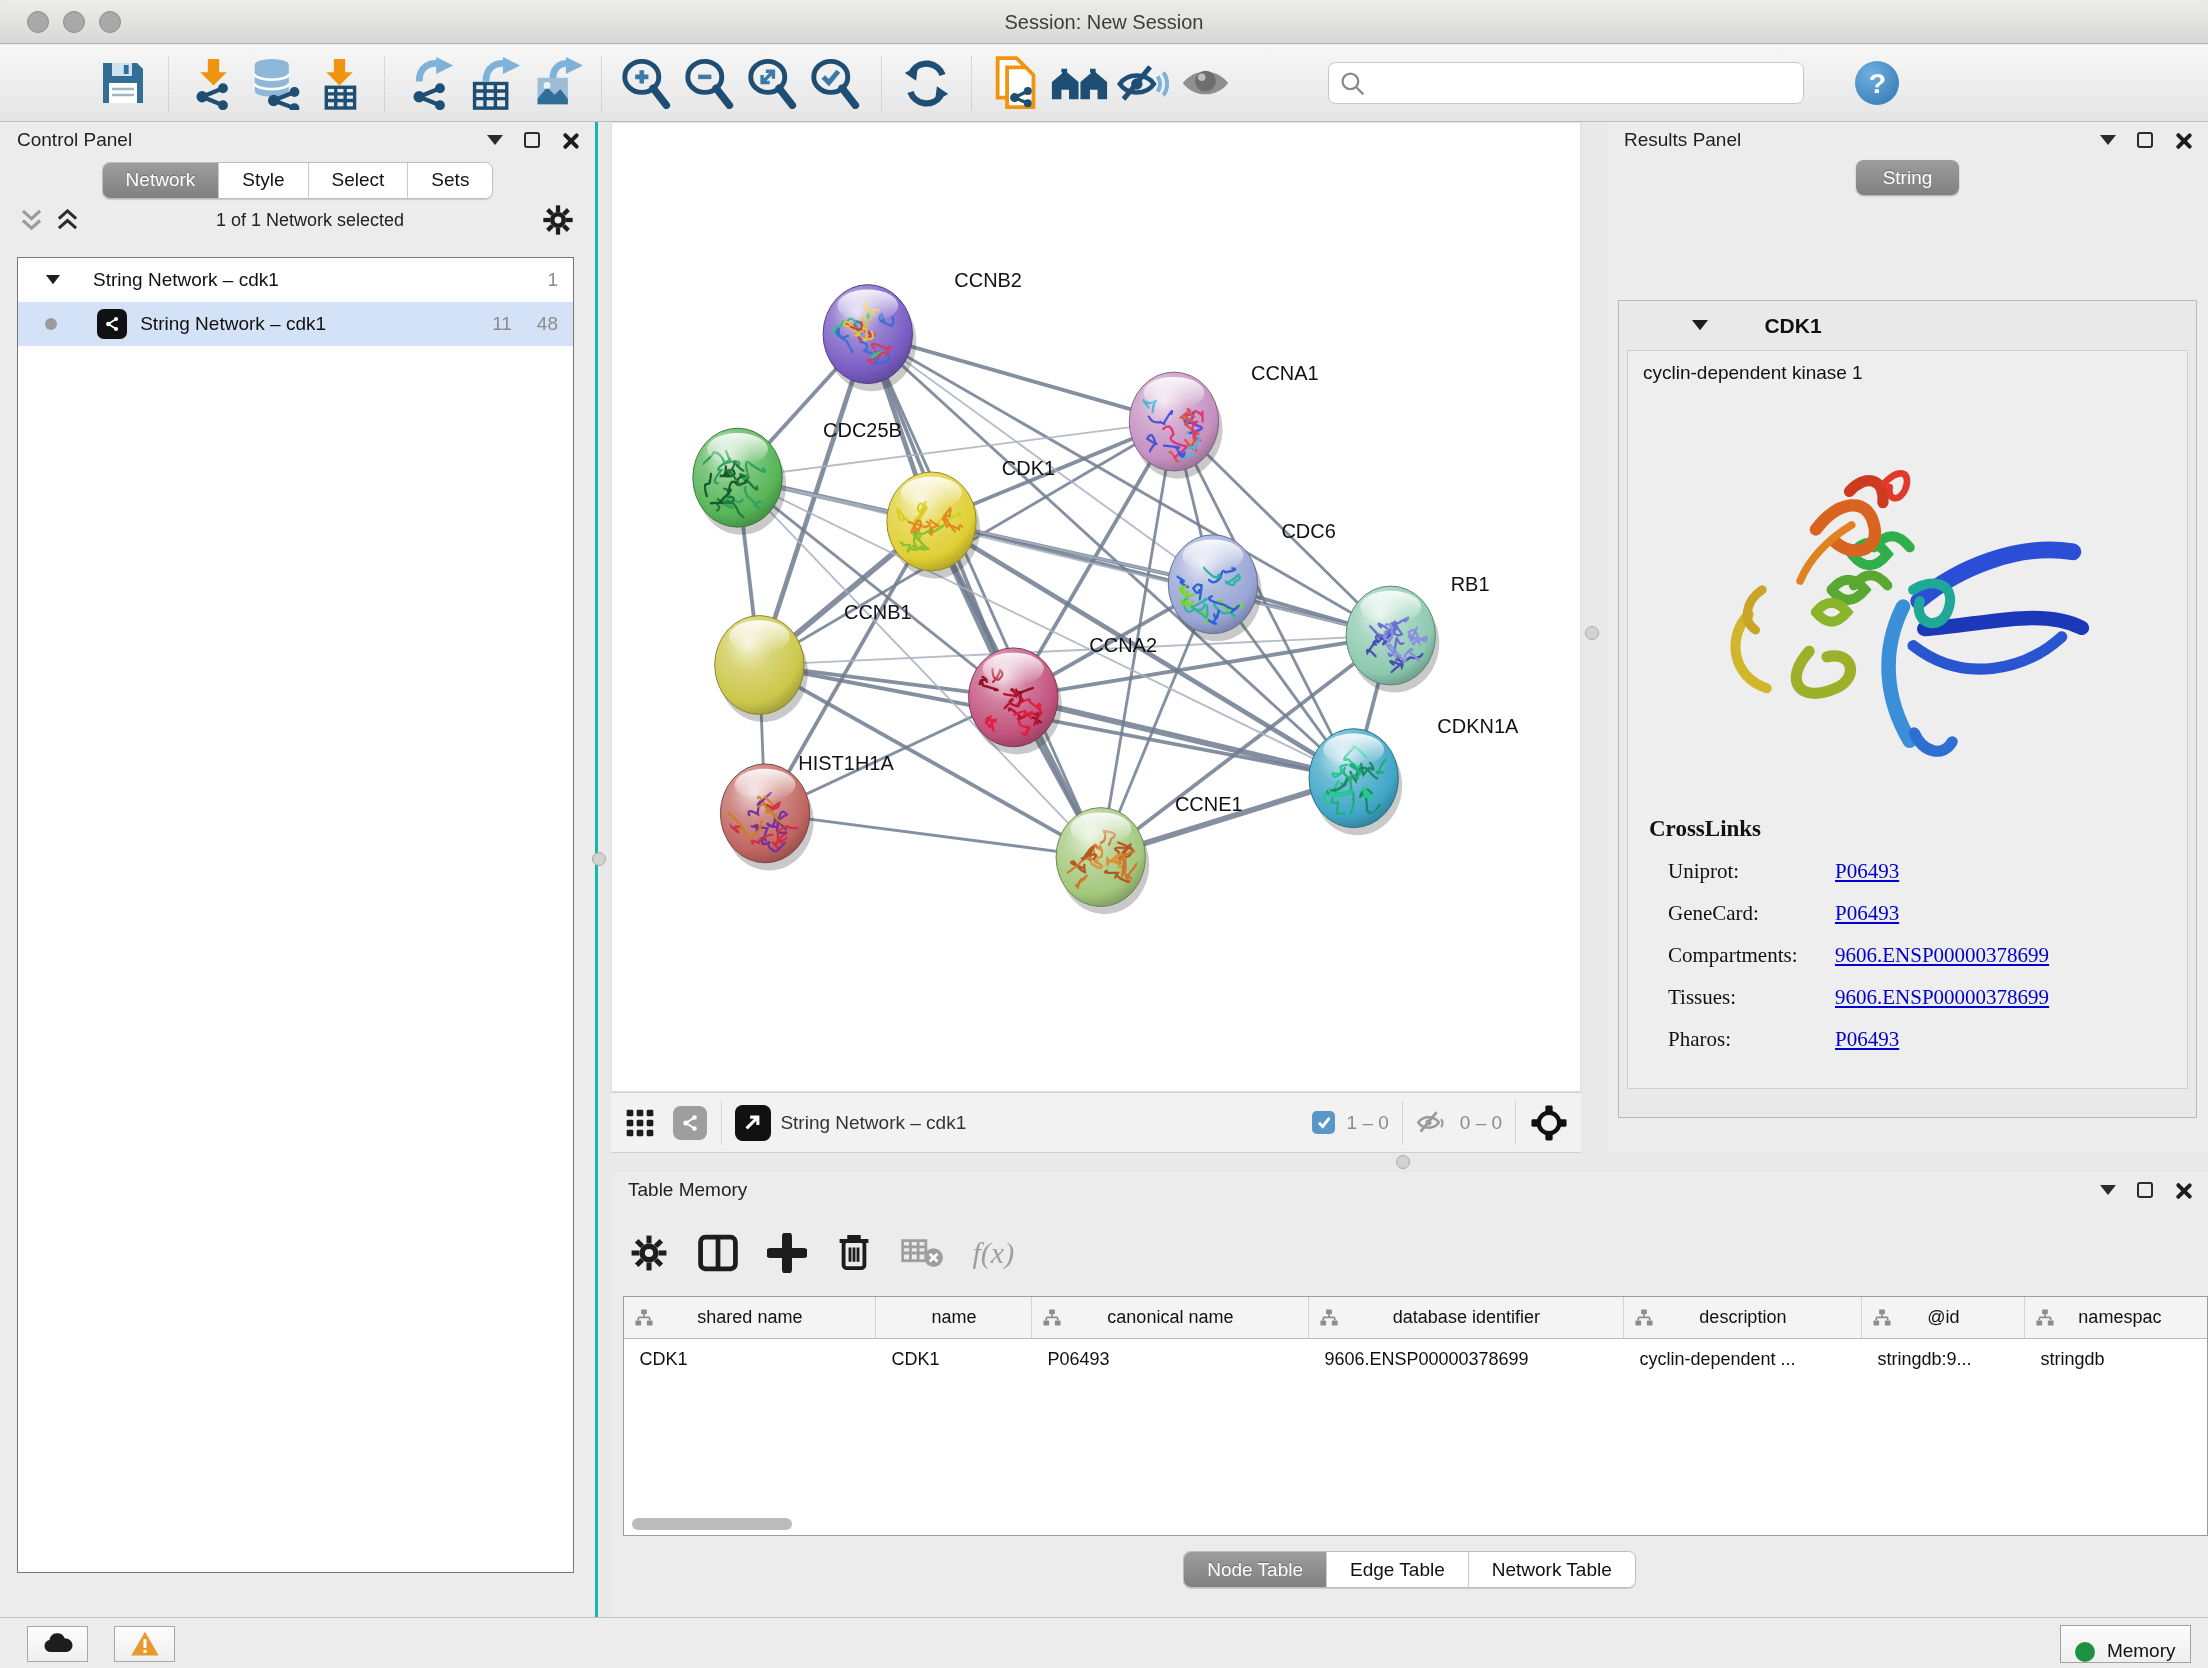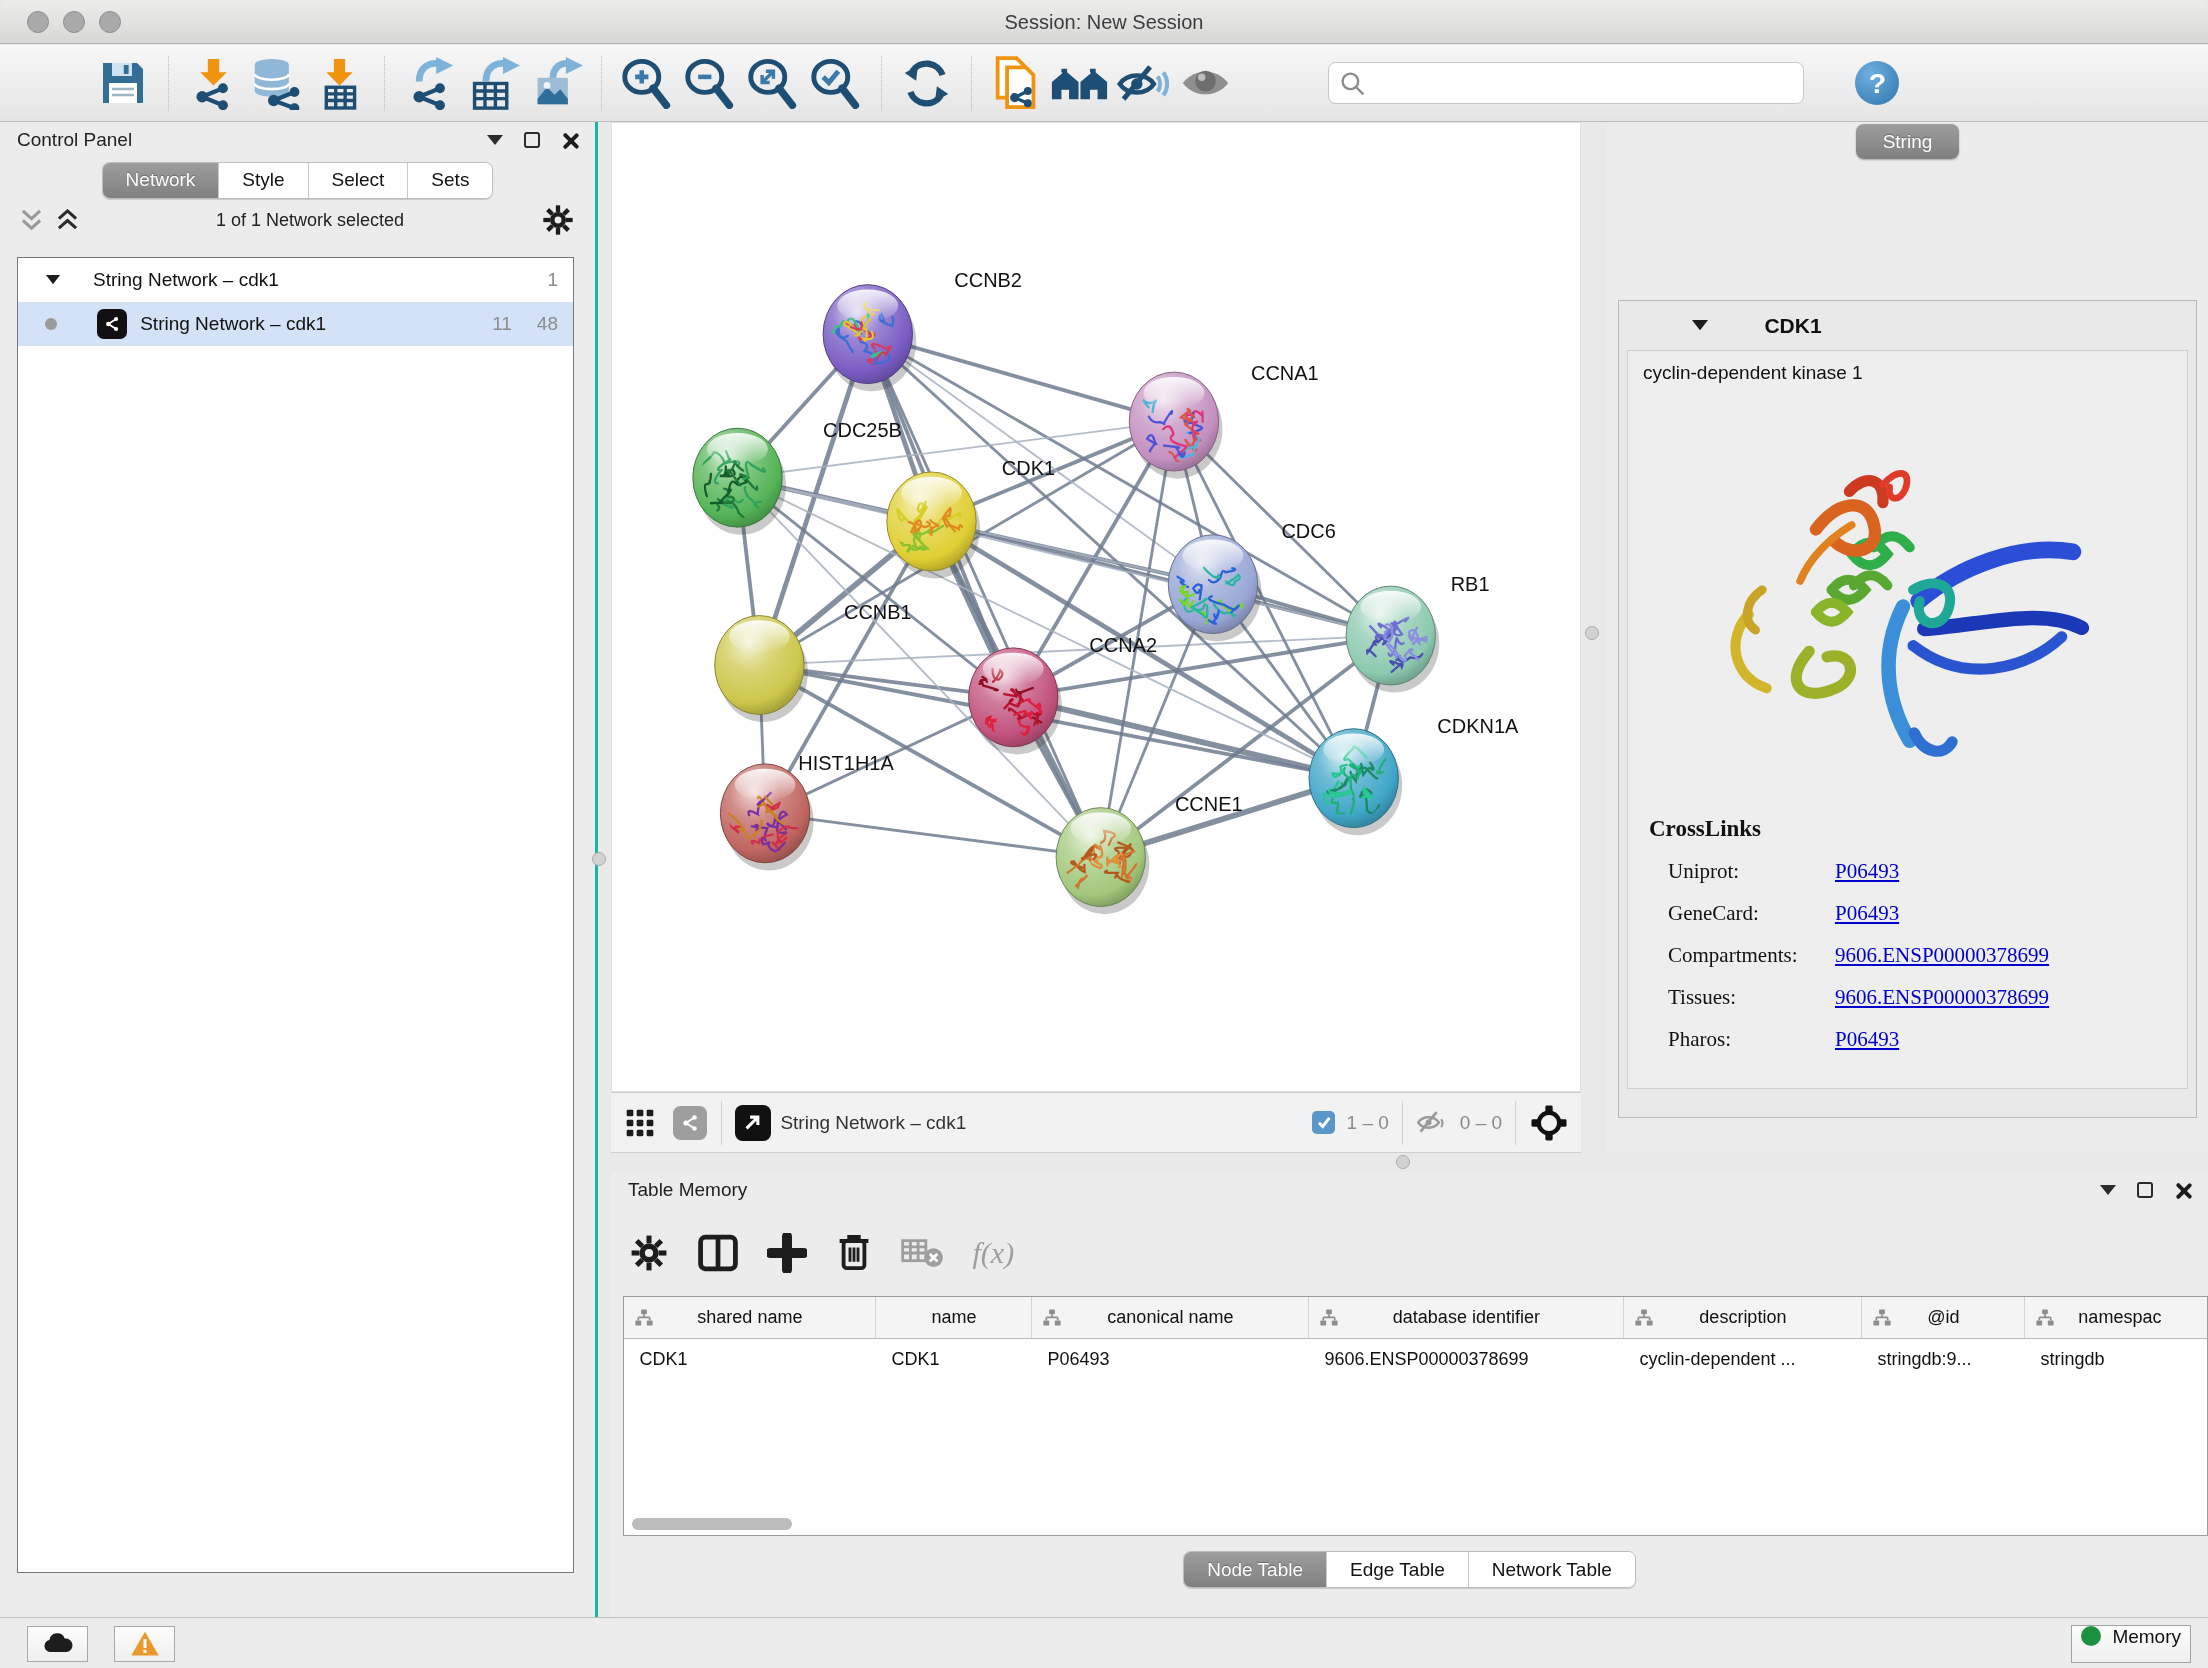--- a/index.html
+++ b/index.html
@@ -80,21 +80,21 @@
 .th{position:relative;display:flex;align-items:center;justify-content:center;font-size:18px;color:#111;border-right:1px solid #d4d4d4;flex:0 0 auto;overflow:hidden}
 .th .ticon{position:absolute;left:9.5px;top:10.5px}
 .tr{display:flex;height:40px}
 .td{display:flex;align-items:center;padding-left:15px;font-size:18px;color:#111;flex:0 0 auto;overflow:hidden;white-space:nowrap}
 .hthumb{position:absolute;left:7.6px;bottom:4.8px;width:160px;height:12.4px;border-radius:6.7px;background:#bcbcbc}
 .tptabs{position:absolute;top:379px;left:0;right:0;display:flex;justify-content:center}
 
 
 .statusbar{position:absolute;left:0;right:0;bottom:0;height:51px;background:#ececec;border-top:1px solid #c2c2c2}
 .sbtn{position:absolute;top:7.6px;width:61px;height:36px;border:1.9px solid #a8a8a8;background:linear-gradient(#fdfdfd,#efefef);display:flex;align-items:center;justify-content:center}
-.membtn{position:absolute;right:17px;top:6.7px;width:120px;height:38px;border:1.9px solid #a2a2a2;background:linear-gradient(#fcfcfc,#efefef);display:flex;align-items:flex-start;justify-content:center;gap:11.4px;font-size:19px;color:#111}
+.membtn{position:absolute;right:17px;top:6.7px;width:131px;height:38px;border:1.9px solid #a2a2a2;background:linear-gradient(#fcfcfc,#efefef);display:flex;align-items:flex-end;justify-content:center;gap:11.4px;font-size:19px;color:#111}
 .memdot{width:20px;height:20px;border-radius:50%;background:#1e9140}
 .chev{display:flex;flex-direction:column;gap:1.9px}
 </style>
 </head>
 <body>
 
 <div class="window">
 
   <div class="titlebar">
     <div class="tl" style="left:27px"></div>
@@ -812,20 +812,28 @@
       <g fill="#111">
           <rect x="10.5" y="1" width="5" height="5" rx="1"></rect>
           <rect x="10.5" y="20" width="5" height="5" rx="1"></rect>
           <rect x="1" y="10.5" width="5" height="5" rx="1"></rect>
           <rect x="20" y="10.5" width="5" height="5" rx="1"></rect>
         </g>
     </svg>
   </div>
 
   <div class="results">
+    <div class="phead">
+      <span>Results Panel</span>
+      <div class="pbtns">
+        <div class="tri-down"></div>
+        <div class="sqico"></div>
+        <div class="xico"></div>
+      </div>
+    </div>
     <div class="stringtabwrap">
         <div class="graytab">String</div>
       </div>
     <div class="rbox2">
       <div class="cdkrow">
         <svg width="18" height="14.3" viewBox="0 0 19 15">
             <polygon points="1,2 18,2 9.5,13" fill="#1d1d1d"></polygon>
           </svg>
         <span class="nm">CDK1</span>
       </div>

